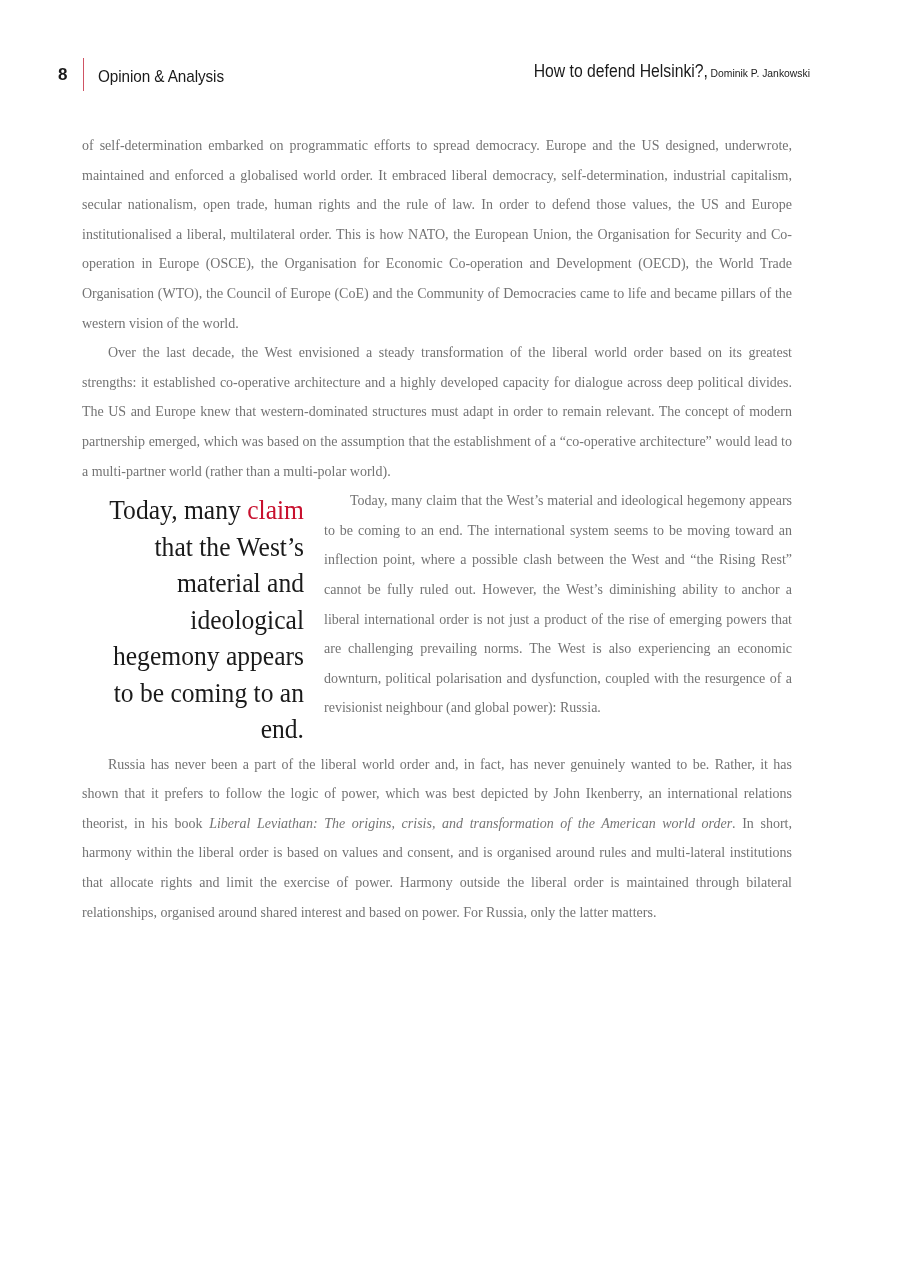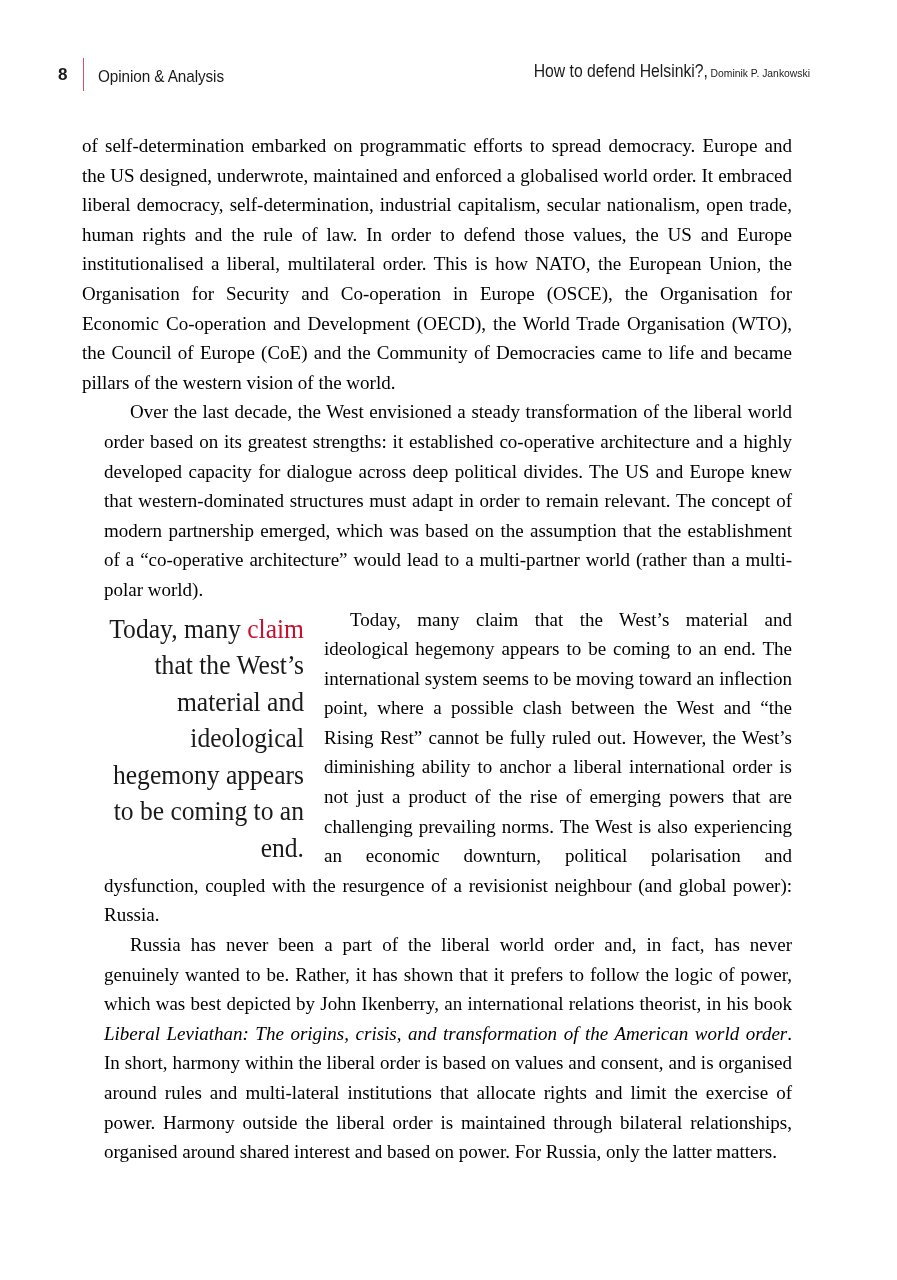--- a/index.html
+++ b/index.html
@@ -80,30 +80,29 @@
 
   
   .column {
     position: absolute;
     left: 82px;
     top: 131px;
     width: 710px;
   }
   p.body {
     margin: 0;
-    font-size: 19px;
+    font-size: 14px;
     line-height: 29.6px;
     text-align: justify;
     text-justify: inter-word;
     hyphens: manual;
-    color: #000000;
+    color: #737373;
   }
   p.body.indent {
     text-indent: 26px;
-    margin-left: 22px;
   }
   p.body .ital {
     font-style: italic;
   }
 
   
   .pullquote {
     float: left;
     width: 222px;
     margin: 6px 20px 2px 0;

